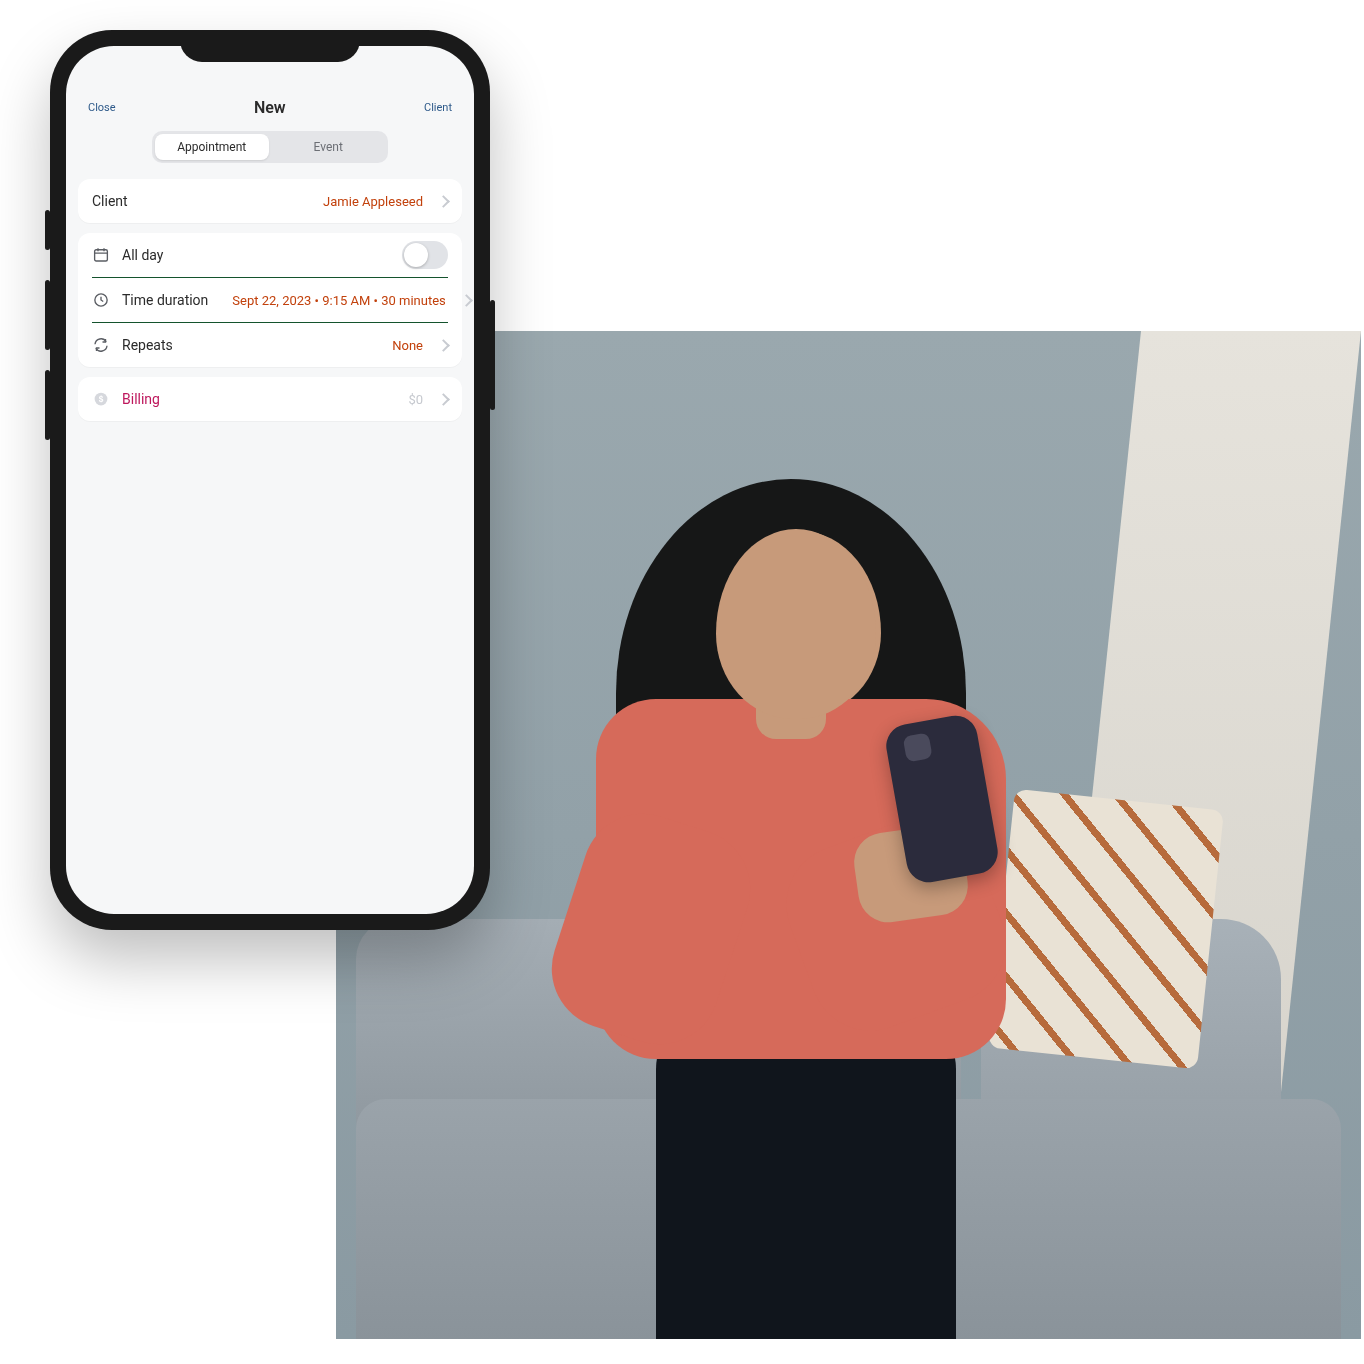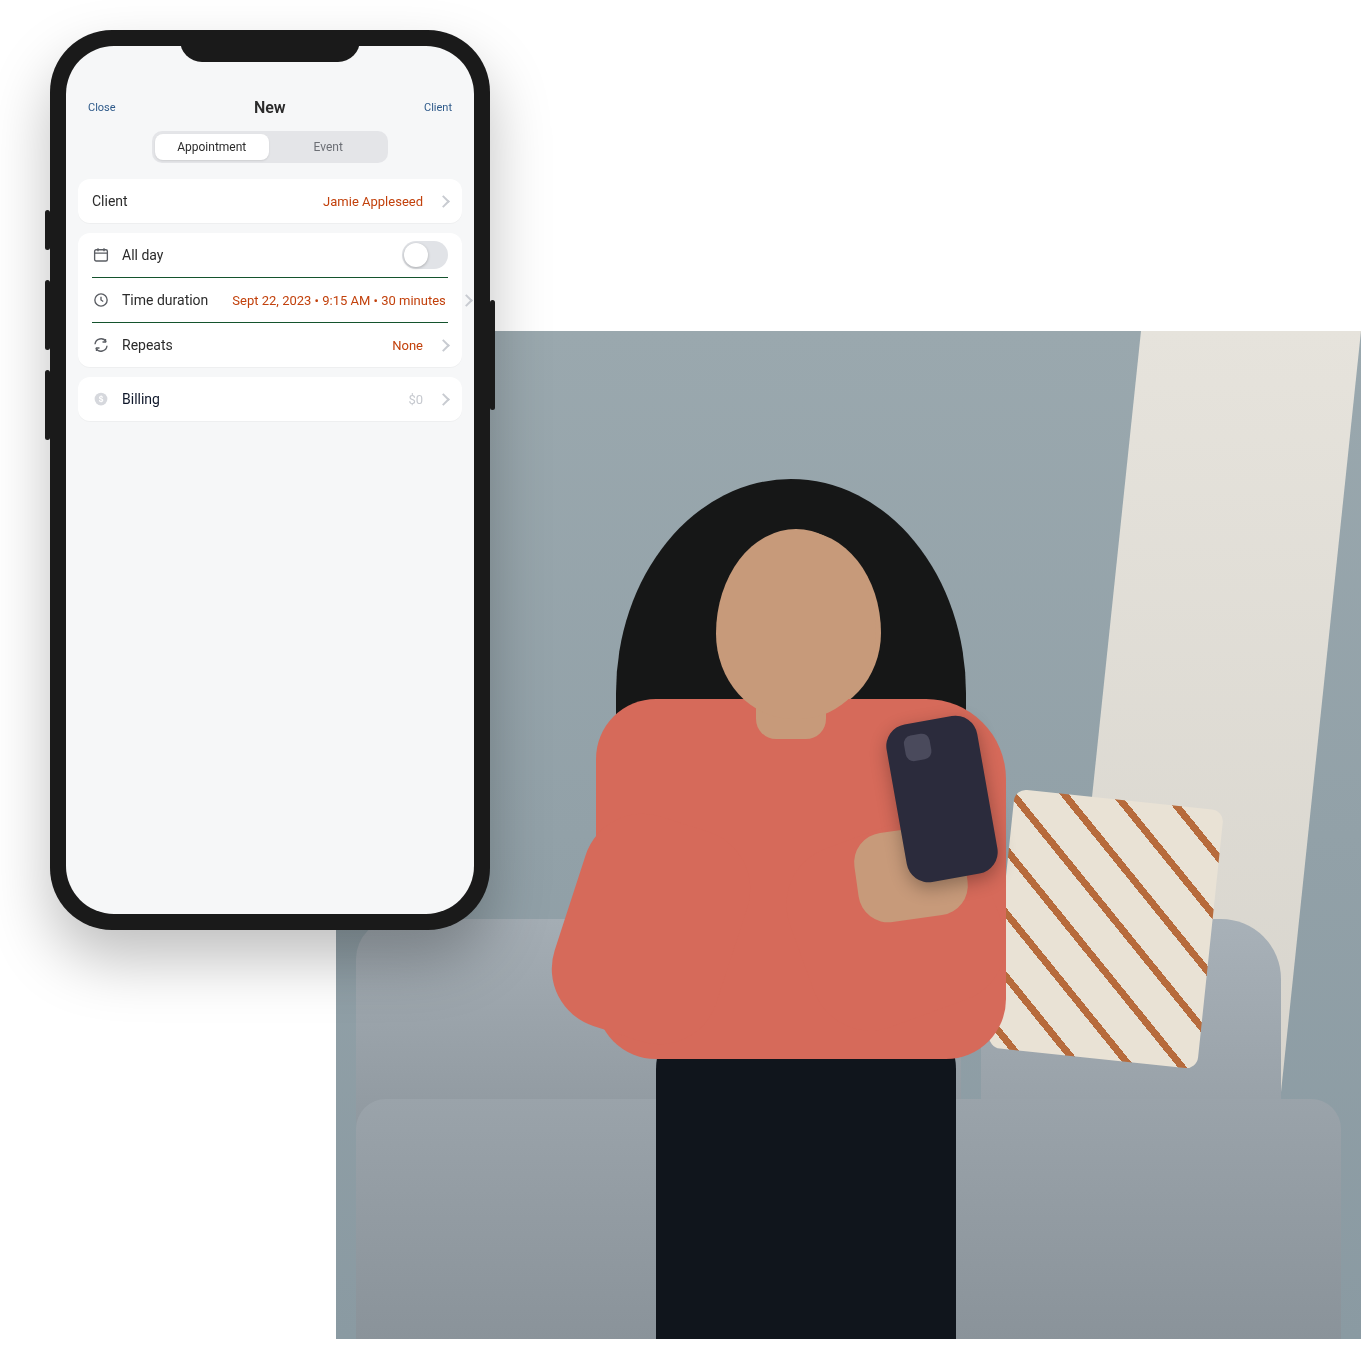--- a/index.html
+++ b/index.html
@@ -39,21 +39,21 @@
   .nav{display:flex;align-items:center;justify-content:space-between;padding:6px 22px 10px;}
   .nav .title{font-weight:600;font-size:16px;}
   .nav .link{color:#2e5a8a;font-size:11px;}
   .seg{display:flex;width:230px;margin:4px auto 16px;border-radius:10px;background:#e4e5e8;padding:3px;gap:3px;font-size:12px;justify-content:space-between;}
   .seg .tab{flex:1;text-align:center;padding:6px 0;border-radius:8px;color:#6c6f75;}
   .seg .tab.active{background:#ffffff;color:#2b2b2b;box-shadow:0 1px 2px rgba(0,0,0,.1);}
   .card{margin:10px 12px;border-radius:12px;background:#ffffff;box-shadow:0 1px 0 rgba(0,0,0,.03);padding:0 14px;}
   .row{display:flex;align-items:center;min-height:44px;gap:12px;border-bottom:1px solid #14532d;}
   .row:last-child{border-bottom:none;}
   .row .lbl{flex:0 0 auto;font-size:14px;color:#2b2b2b;}
-  .row .lbl.muted{color:#0f172a;}
+  .row .lbl.muted{color:#be185d;}
   .row .spacer{flex:1;}
   .row .val{color:#c2410c;font-size:13px;white-space:nowrap;}
   .row .val.muted{color:#c6c9cf;}
   .chev{width:7px;height:7px;border-right:2px solid #c8cbd1;border-bottom:2px solid #c8cbd1;transform:rotate(-45deg);margin-left:4px;flex:0 0 auto;}
   .icon{width:18px;height:18px;flex:0 0 auto;display:flex;align-items:center;justify-content:center;}
   .toggle{position:relative;width:46px;height:28px;border-radius:14px;background:#e1e3e7;flex:0 0 auto;}
   .toggle .knob{position:absolute;top:2px;left:2px;width:24px;height:24px;border-radius:50%;background:#ffffff;box-shadow:0 1px 3px rgba(0,0,0,.25);}
   .dot-loc{width:12px;height:12px;border-radius:50%;background:#e57b63;margin:0 3px;}
   svg{display:block;}
 </style>

